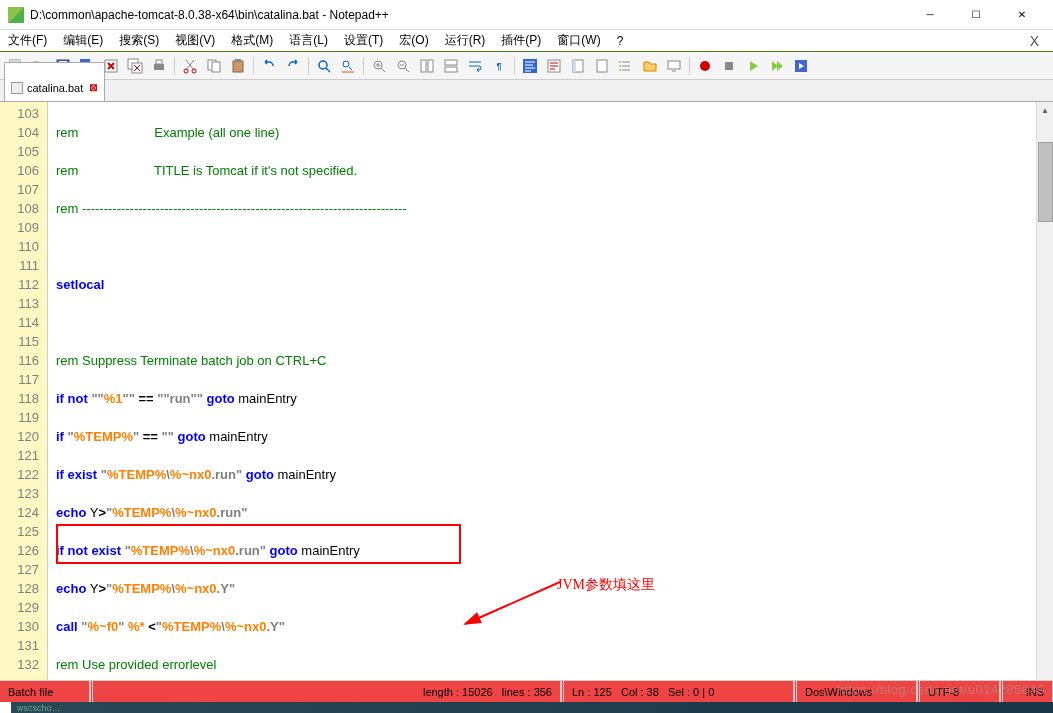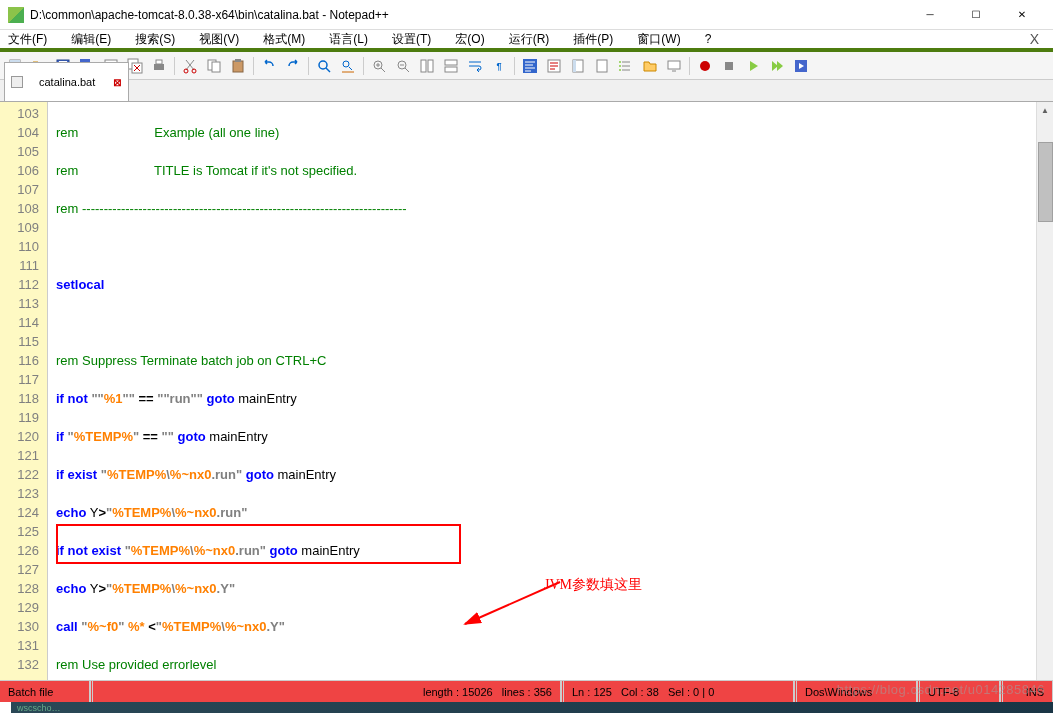--- a/index.html
+++ b/index.html
@@ -6,32 +6,32 @@
 body { width: 1053px; height: 713px; background: #fff; overflow: hidden; font-size: 12px; }
 
 
 .titlebar { height: 30px; background: #fff; border-bottom: 1px solid #ddd; display: flex; align-items: center; padding: 0 8px; }
 .titlebar-icon { width: 16px; height: 16px; background: linear-gradient(135deg,#8bc34a 50%,#4caf50 50%); margin-right: 6px; }
 .titlebar-text { flex: 1; color: #000; font-size: 12px; }
 .win-controls { display: flex; gap: 0; }
 .win-btn { width: 46px; height: 28px; display: flex; align-items: center; justify-content: center; font-size: 10px; font-family: Arial; }
 
 
-.menubar { height: 22px; display: flex; align-items: center; padding: 0 4px; gap: 16px; border-bottom: 4px solid #4d7c0f; }
+.menubar { height: 22px; display: flex; align-items: center; padding: 0 4px; gap: 8px; border-bottom: 1px solid #4d7c0f; }
 .menu-item { padding: 2px 4px; font-size: 12px; color: #000; }
 .menu-x { margin-left: auto; padding: 0 10px; font-size: 14px; font-family: Arial; color: #555; }
 
 
 .toolbar { height: 28px; display: flex; align-items: center; padding: 2px 4px; gap: 2px; border-bottom: 1px solid #ccc; background: #f5f5f5; }
 .tool-btn { width: 22px; height: 22px; display: flex; align-items: center; justify-content: center; border: 1px solid transparent; font-size: 12px; }
 .tool-sep { width: 1px; height: 18px; background: #ccc; margin: 0 2px; }
 
 
 .tabbar { height: 22px; background: #f0f0f0; display: flex; align-items: flex-end; padding: 0 4px; border-bottom: 1px solid #aaa; }
-.tab { height: 20px; padding: 19px 6px; background: #fff; border: 1px solid #aaa; border-bottom: none; display: flex; align-items: center; gap: 16px; font-size: 11px; }
+.tab { height: 20px; padding: 19px 6px; background: #fff; border: 1px solid #aaa; border-bottom: none; display: flex; align-items: flex-start; gap: 4px; font-size: 11px; }
 .tab-icon { width: 12px; height: 12px; background: #eee; border: 1px solid #999; }
 .tab-close { color: #c00; font-weight: bold; font-size: 10px; margin-left: 2px; }
 
 
 .editor-wrap { display: flex; height: 600px; position: relative; }
 .gutter { width: 48px; background: #fef9c3; text-align: right; padding-right: 8px; font-family: Consolas, monospace; font-size: 13px; color: #808080; line-height: 19px; padding-top: 2px; border-right: 1px solid #ccc; }
 .gutter div { height: 19px; }
 .code { flex: 1; font-family: Consolas, "Courier New", monospace; font-size: 13px; line-height: 19px; padding-top: 2px; white-space: pre; overflow: hidden; position: relative; }
 .code-line { height: 19px; padding-left: 8px; }
 .scrollbar-v { width: 17px; background: #f0f0f0; border-left: 1px solid #ddd; position: relative; }
@@ -43,21 +43,21 @@
 .c-comment { color: #008000; }
 .c-key { color: #0000ff; font-weight: bold; }
 .c-if { color: #0000ff; font-weight: bold; }
 .c-var { color: #ff8000; font-weight: bold; }
 .c-str { color: #808080; font-weight: bold; }
 .c-op { color: #000; font-weight: bold; }
 
 
 .redbox { position: absolute; border: 2px solid #ff0000; left: 56px; top: 422px; width: 405px; height: 40px; pointer-events: none; }
 .arrow-svg { position: absolute; left: 460px; top: 460px; pointer-events: none; }
-.annotation { position: absolute; left: 544px; top: 474px; color: #ff0000; font-size: 14px; font-family: "SimSun", serif; }
+.annotation { position: absolute; left: 557px; top: 474px; color: #ff0000; font-size: 14px; font-family: "SimSun", serif; }
 
 
 .statusbar { position: absolute; bottom: 11px; left: 0; right: 0; height: 22px; background: #ef4444; border-top: 1px solid #ccc; display: flex; align-items: center; font-size: 11px; }
 .status-cell { padding: 0 8px; border-right: 1px solid #ccc; height: 100%; display: flex; align-items: center; }
 .status-cell.flex { flex: 1; }
 .status-sep { width: 3px; height: 100%; background: repeating-linear-gradient(90deg,#ccc 0 1px,transparent 1px 2px); }
 
 .bottom-strip { position: absolute; bottom: 0; left: 11px; right: 0; height: 11px; background: linear-gradient(90deg,#2a4856,#1a3545); color: #6a8; font-size: 9px; overflow: hidden; padding-left: 6px; display:flex; align-items:center;}
 .watermark { position: absolute; bottom: 16px; right: 8px; color: rgba(160,160,160,0.55); font-size: 13px; font-family: Arial; letter-spacing: 0.5px; }
 </style>

